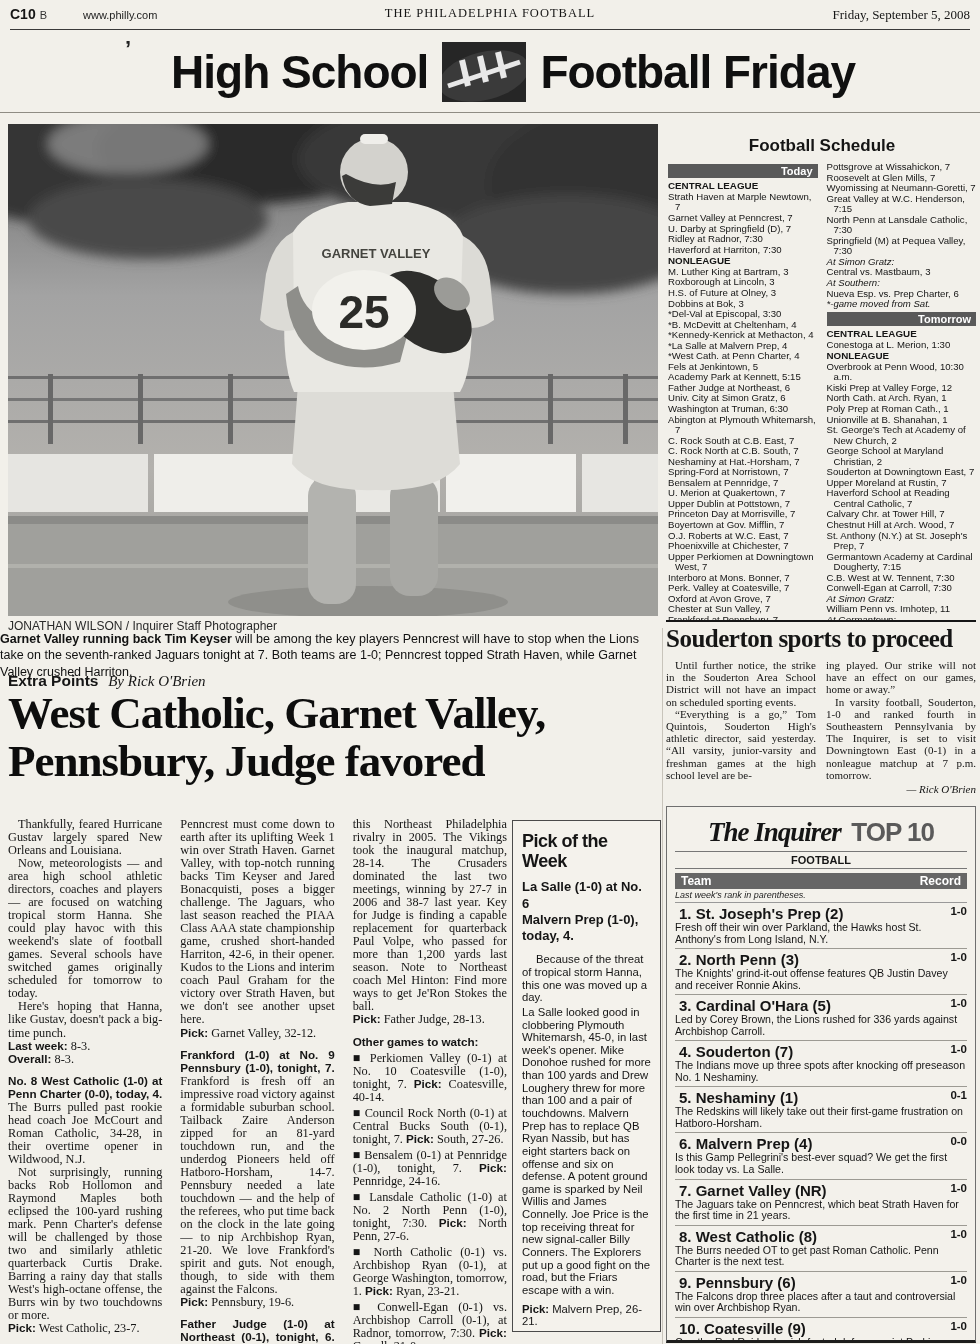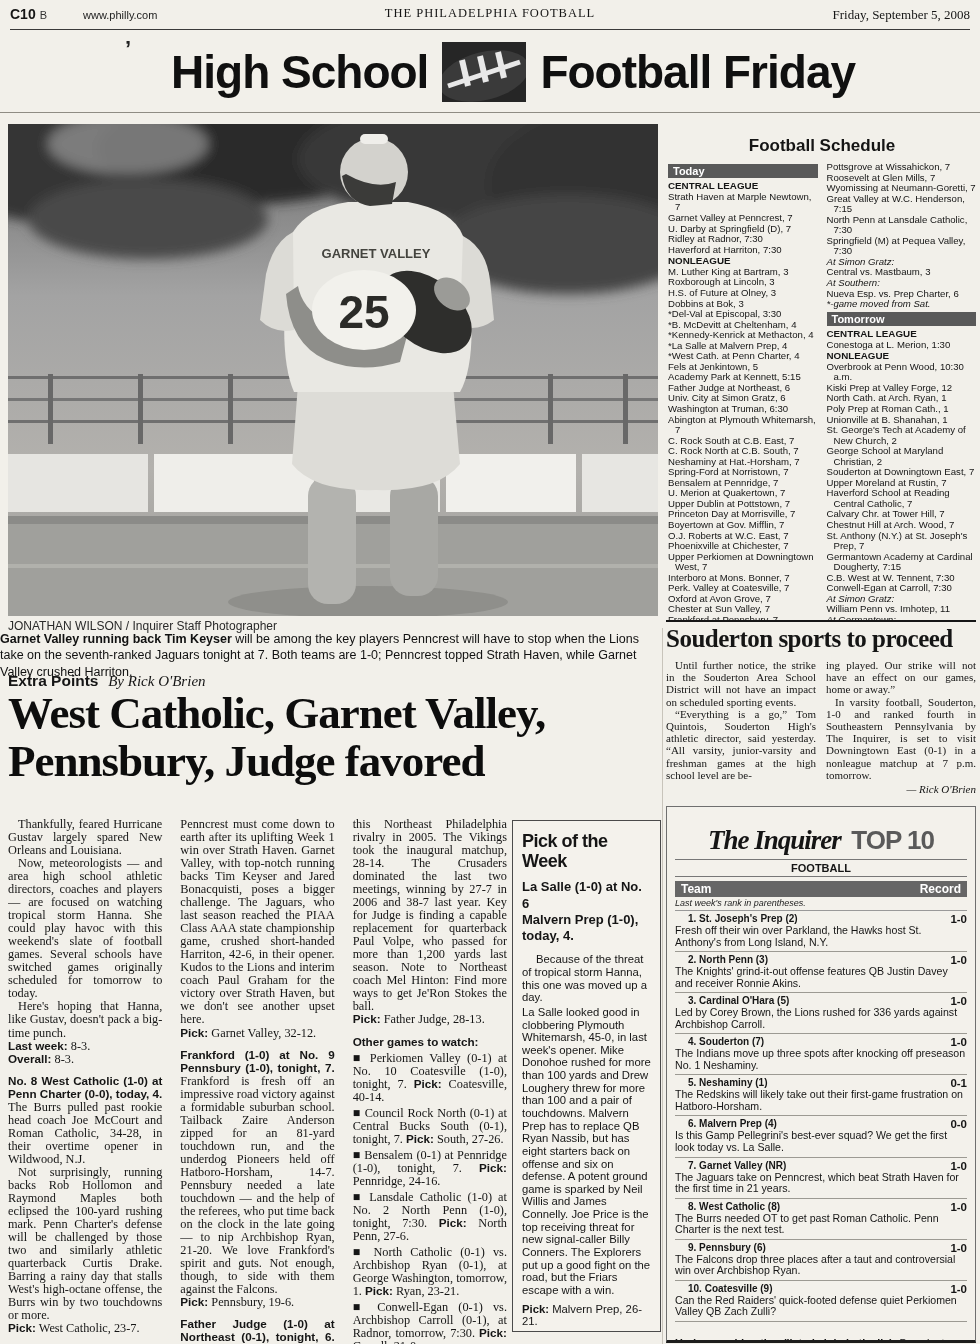--- a/index.html
+++ b/index.html
@@ -41,21 +41,21 @@
   .caption{position:absolute;left:0;top:631px;width:652px;
     font-family:"Liberation Sans",sans-serif;font-size:12.5px;line-height:1.3;color:#111;}
 
   
   .schedule{position:absolute;left:668px;top:136px;width:308px;height:484px;
     overflow:hidden;font-family:"Liberation Sans",sans-serif;}
   .schedule-title{text-align:center;font-weight:bold;font-size:17px;margin-bottom:6px;}
   .sched-cols{display:flex;gap:9px;}
   .sched-col{flex:1;font-size:9.6px;line-height:1.1;color:#151515;}
   .s-bar{background:#595959;color:#fff;font-weight:bold;font-size:11px;
-    padding:1px 5px;margin:2px 0 3px;}
+    padding:1px 5px;margin:2px 0 3px;text-align:right;}
   .s-h{font-weight:bold;font-size:9.8px;margin-top:1px;}
   .s-g{padding-left:7px;text-indent:-7px;}
   .s-i{font-style:italic;}
 
   
   .vrule{position:absolute;left:662px;top:628px;bottom:0;width:1px;background:#c8c4bb;}
   .souderton{position:absolute;left:666px;top:620px;width:310px;}
   .soud-rule{border-top:2px solid #151515;margin-bottom:3px;}
   .soud-headline{font-weight:bold;font-size:25px;letter-spacing:-0.5px;margin:0 0 6px;}
   .soud-cols{display:flex;gap:10px;}
@@ -91,33 +91,33 @@
   .potw-title{font-weight:bold;font-size:18px;letter-spacing:-0.5px;margin-bottom:8px;}
   .potw-match{font-weight:bold;font-size:13px;line-height:1.25;}
   .potw-body{margin-top:9px;}
   .potw-body p{margin:0 0 2px;}
   .potw-body p.ind{text-indent:14px;}
   .potw-body p.pick{margin-top:6px;}
 
   
   .top10{position:absolute;left:666px;top:806px;width:310px;height:537px;
     box-sizing:border-box;border:1px solid #6f6f6f;border-bottom:3px solid #1d1d1d;
-    background:#f3f1eb;padding:16px 8px;font-family:"Liberation Sans",sans-serif;overflow:hidden;}
+    background:#f3f1eb;padding:8px 8px;font-family:"Liberation Sans",sans-serif;overflow:hidden;}
   .t10-logo-row{text-align:center;padding:2px 0 3px;border-bottom:1px solid #777;}
   .t10-logo{font-family:"Liberation Serif",serif;font-weight:bold;font-style:italic;
     font-size:27px;letter-spacing:-1px;}
   .t10-title{font-weight:bold;font-size:26px;color:#5a5a5a;letter-spacing:-1px;margin-left:6px;}
   .t10-football{text-align:center;font-weight:bold;font-size:11px;padding:2px 0;
     border-bottom:1px solid #777;}
   .t10-bar{display:flex;justify-content:space-between;background:#666;color:#fff;
     font-weight:bold;font-size:12px;padding:1px 6px;margin-top:4px;}
   .t10-note{font-style:italic;font-size:9px;color:#222;padding:1px 0 2px;border-bottom:1px solid #999;}
   .t10-entry{border-bottom:1px solid #9c9a93;padding:2px 0 3px;}
   .t10-row{display:flex;justify-content:space-between;}
-  .t10-team{font-weight:bold;font-size:10px;padding-left:4px;margin-left:9px;}
+  .t10-team{font-weight:bold;font-size:15px;padding-left:4px;}
   .t10-rec{font-weight:bold;font-size:11.5px;}
   .t10-comment{font-size:10.6px;line-height:1.09;}
   .t10-under{font-size:10.8px;line-height:1.15;padding-top:4px;}
 </style>
 </head>
 <body>
 
 <div class="masthead">
   <span class="mh-page">C10</span>
   <span class="mh-ed">B</span>

